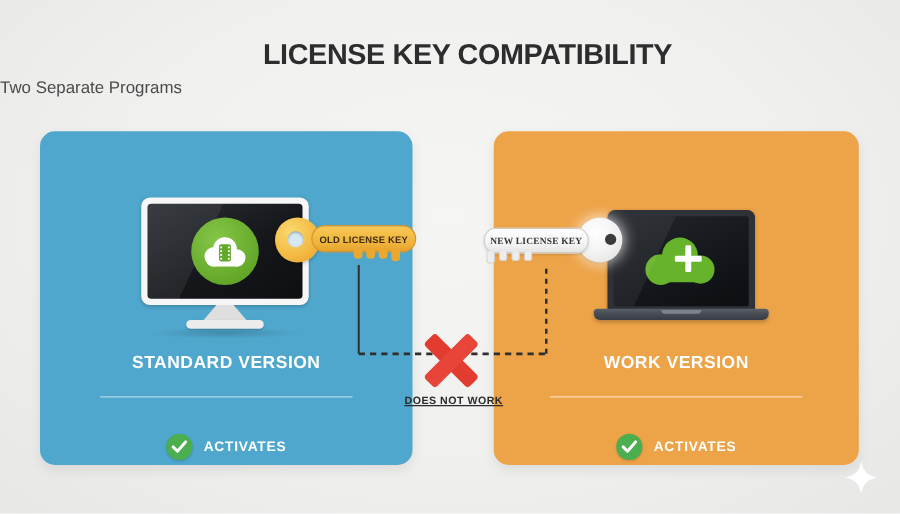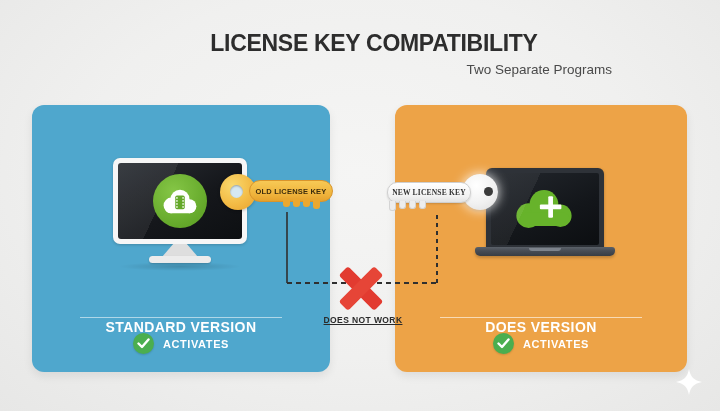--- a/index.html
+++ b/index.html
@@ -3,34 +3,34 @@
 <meta charset="utf-8">
 <style>
   html,body{margin:0;padding:0;}
   body{font-family:"Liberation Sans","DejaVu Sans",sans-serif;}
   .stage{position:relative;width:720px;height:411px;overflow:hidden;
     background:radial-gradient(ellipse at 50% 42%, #f5f5f4 0%, #f0f0ef 55%, #e7e7e6 100%);}
 
   
   .hdr-title{position:absolute;left:0;top:30px;width:720px;text-align:center;
     font-size:23px;font-weight:bold;letter-spacing:-0.3px;color:#2d2d2d;padding-left:14px;}
-  .hdr-sub{position:absolute;left:0;top:62px;width:612px;text-align:right;
+  .hdr-sub{position:absolute;left:0;top:62px;width:612px;text-align:left;
     font-size:13.5px;color:#4a4a4a;}
 
   
   .card{position:absolute;top:105px;height:267px;border-radius:12px;
     box-shadow:0 4px 10px rgba(0,0,0,0.08);}
   .card-standard{left:32px;width:298px;background:#4FA7CD;}
   .card-plus{left:395px;width:292px;background:#EDA347;}
   .card-title{position:absolute;top:176px;left:0;width:100%;text-align:center;
-    font-size:14px;font-weight:bold;letter-spacing:0.4px;color:#fff;margin-top:38px;}
+    font-size:14px;font-weight:bold;letter-spacing:0.4px;color:#fff;}
   .card-divider{position:absolute;top:212px;left:48px;width:202px;height:1px;}
   .card-standard .card-divider{background:rgba(255,255,255,0.55);}
   .card-plus .card-divider{left:45px;background:rgba(255,255,255,0.6);}
-  .activates-row{position:absolute;top:228px;left:0;width:100%;
+  .activates-row{position:absolute;top:242px;left:0;width:100%;
     display:flex;justify-content:center;align-items:center;gap:9px;}
   .check-circle{width:21px;height:21px;border-radius:50%;background:#4BAE4F;
     display:flex;align-items:center;justify-content:center;box-shadow:0 1px 2px rgba(0,0,0,0.15);}
   .activates-label{font-size:11px;font-weight:bold;letter-spacing:0.6px;color:#fff;}
 
   
   .monitor{position:absolute;left:78px;top:50px;width:140px;height:112px;}
   .mon-frame{position:absolute;left:3px;top:3px;width:134px;height:86px;background:#f6f6f6;
     border-radius:7px;box-shadow:0 1px 3px rgba(0,0,0,0.18);}
   .mon-screen{position:absolute;left:5px;top:5px;right:5px;bottom:5px;border-radius:3px;
@@ -169,21 +169,21 @@
             <g fill="#ffffff">
               <rect x="35.2" y="9" width="4.6" height="21" rx="1"></rect>
               <rect x="27" y="17.2" width="21" height="4.6" rx="1"></rect>
             </g>
           </svg>
         </div>
       </div>
       <div class="lap-base"></div>
       <div class="lap-notch"></div>
     </div>
-    <div class="card-title">DOES VERSION</div>
+    <div class="card-title">WORK VERSION</div>
     <div class="card-divider"></div>
     <div class="activates-row">
       <div class="check-circle">
         <svg width="13" height="11" viewBox="0 0 13 11">
           <polyline points="1.5,5.5 5,9 11.5,1.5" fill="none" stroke="#ffffff" stroke-width="2.4" stroke-linecap="round" stroke-linejoin="round"></polyline>
         </svg>
       </div>
       <div class="activates-label">ACTIVATES</div>
     </div>
   </div>

